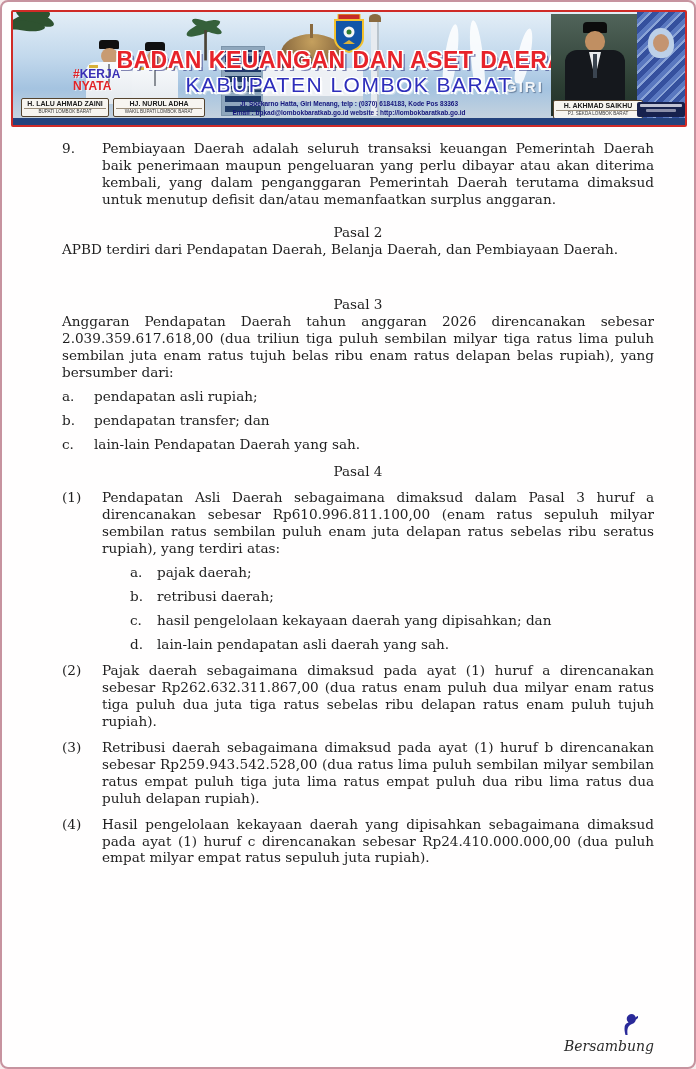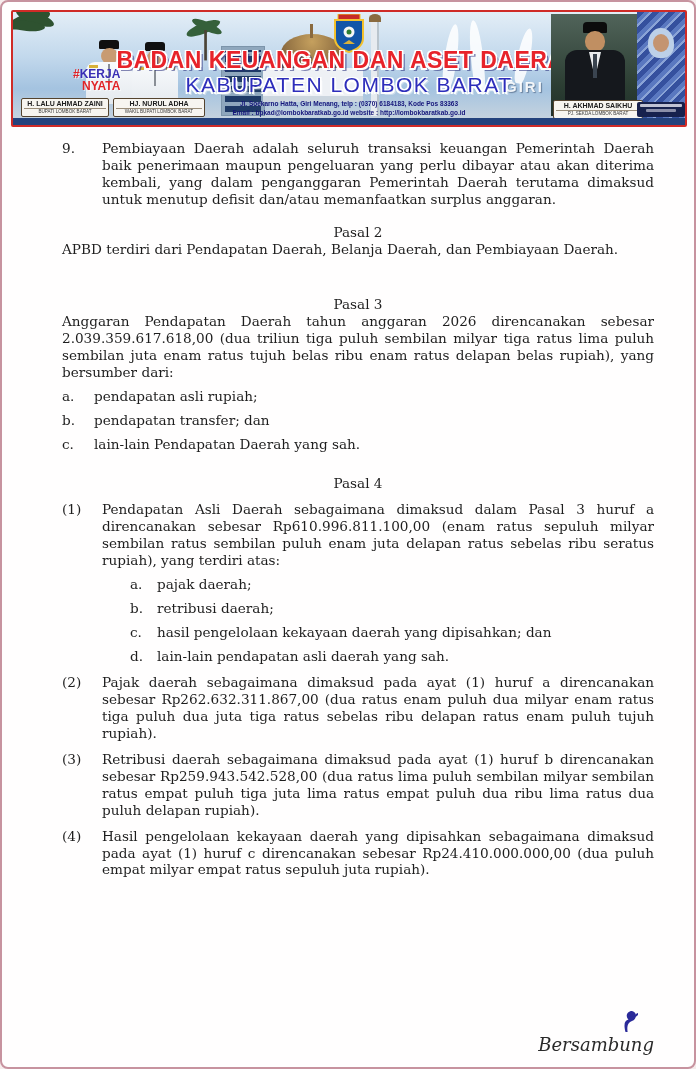--- a/index.html
+++ b/index.html
@@ -73,21 +73,21 @@
         border-radius:2px;padding:2px 3px;box-sizing:border-box;}
   .plate-dark .ln{height:3px;background:rgba(235,235,245,.8);border-radius:1px;margin-bottom:2px;}
   .plate-dark .ln.short{width:70%;margin:0 auto;background:rgba(235,235,245,.55);}
 
   
   .hashtag{position:absolute;left:60px;top:56px;font-family:"Liberation Sans",sans-serif;
         font-weight:800;font-size:12px;line-height:1.0;
         text-shadow:1px 1px 0 rgba(255,255,255,.6);}
   .hashtag .hash{color:#e02428;}
   .hashtag .word1{color:#3a2fb5;}
-  .hashtag .word2{color:#e02428;display:block;margin-left:9px;}
+  .hashtag .word2{color:#e02428;display:block;}
 
   
   .emblem{position:absolute;left:50%;top:2px;transform:translateX(-50%);}
   .banner-title{position:absolute;left:0;right:0;top:35px;text-align:center;
         font-family:"Liberation Sans",sans-serif;font-weight:bold;font-size:23px;
         color:#e7232a;letter-spacing:.5px;white-space:nowrap;
         text-shadow:-1.5px -1.5px 0 #fff,1.5px -1.5px 0 #fff,-1.5px 1.5px 0 #fff,1.5px 1.5px 0 #fff,3px 3px 0 rgba(35,40,120,.55);}
   .banner-subtitle{position:absolute;left:0;right:0;top:61px;text-align:center;
         font-family:"Liberation Sans",sans-serif;font-weight:normal;font-size:21px;
         color:#2d2dbb;letter-spacing:1.5px;white-space:nowrap;
@@ -100,29 +100,29 @@
   .doc{position:absolute;left:60px;top:138px;width:592px;
        font-family:"DejaVu Serif","Liberation Serif",serif;font-size:13.6px;line-height:1.25;
        color:#1e1e1e;}
   .doc p{margin:0;text-align:justify;}
   .row{display:flex;align-items:flex-start;}
   .mk{flex:0 0 40px;}
   .mk.w32{flex:0 0 32px;}
   .mk.w27{flex:0 0 27px;}
   .tx{flex:1;}
   .heading{text-align:center;margin:0;font-weight:normal;font-size:13.6px;}
-  .mt16{margin-top:16px}.mt30{margin-top:38px}.mt22{margin-top:22px}
+  .mt16{margin-top:16px}.mt30{margin-top:38px}.mt22{margin-top:10px}
   .mt5{margin-top:5px}.mt7{margin-top:7px}.mt9{margin-top:9px}
   .sublist{margin-left:28px;}
 
   
   .footer{position:absolute;right:40px;bottom:12px;text-align:right;}
   .footer .glyph{display:block;margin:0 16px 0 auto;}
   .footer .cont{font-family:"DejaVu Serif","Liberation Serif",serif;font-style:italic;
-        font-size:18px;color:#2a2a2a;}
+        font-size:14px;color:#2a2a2a;}
 </style>
 </head>
 <body>
 
 <div class="page">
 
   <header class="banner">
 
     <svg class="palm" style="left:-4px;top:-6px" width="54" height="56" viewBox="0 0 54 56">
       <g fill="#2e5230">

